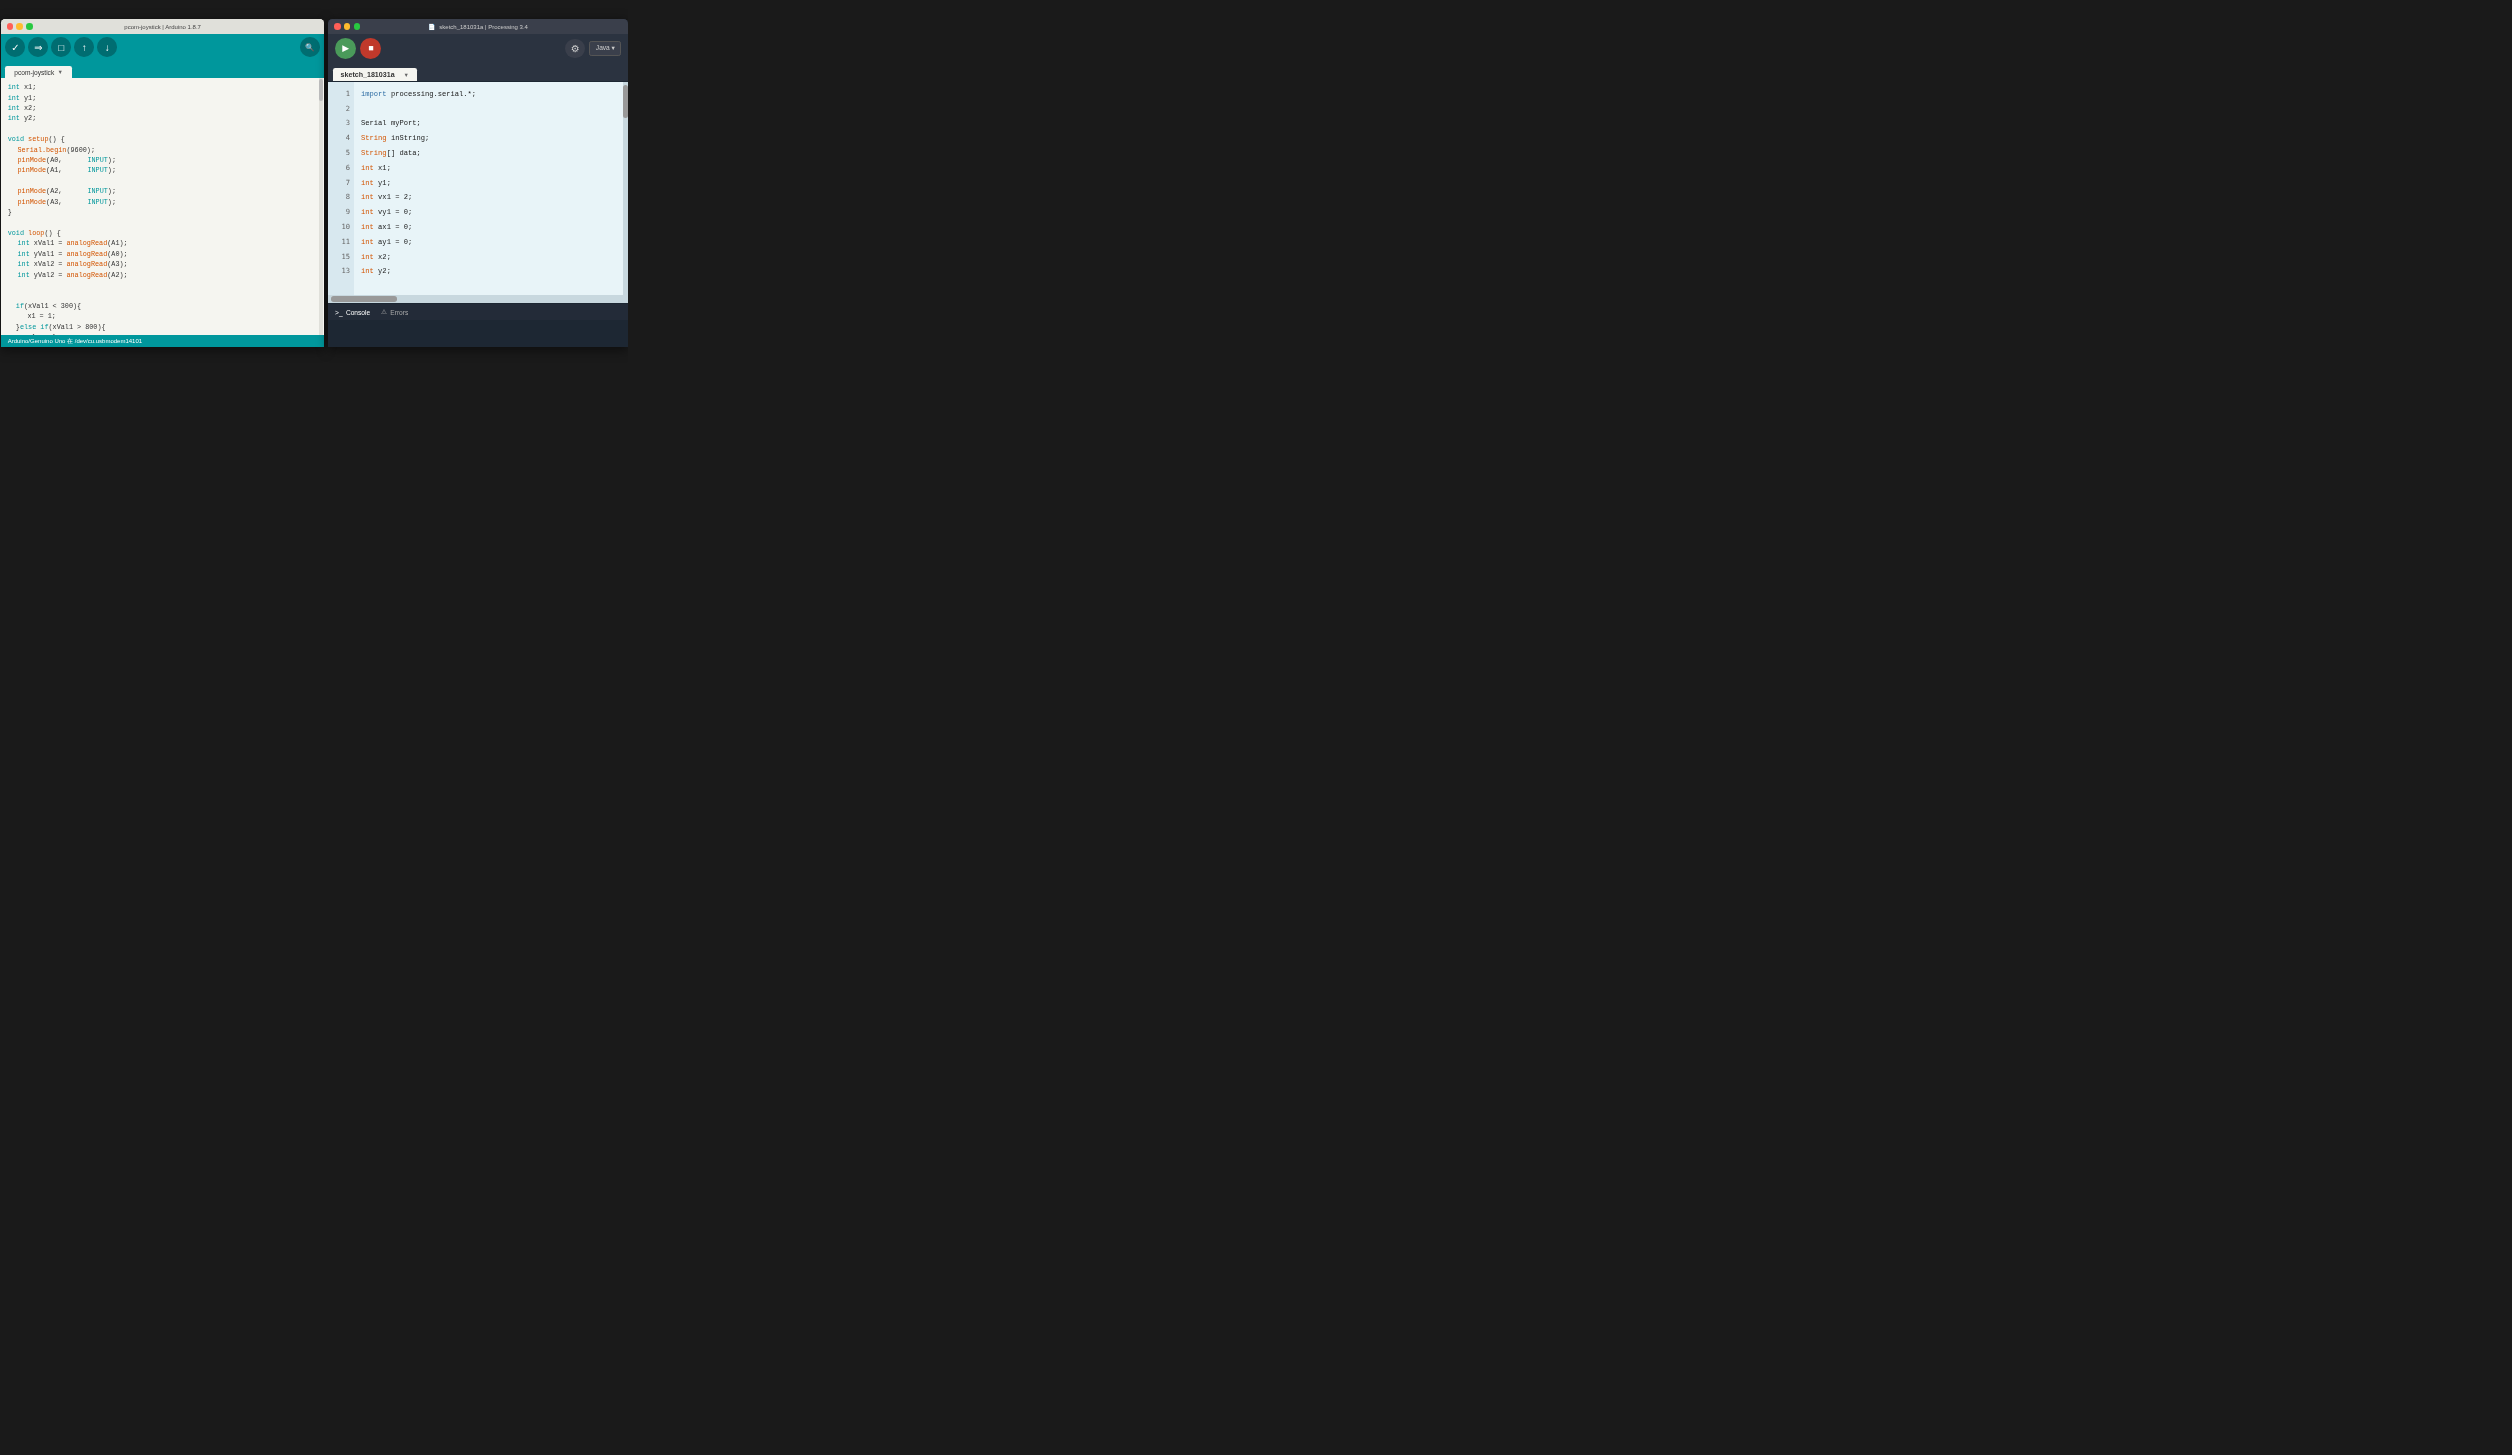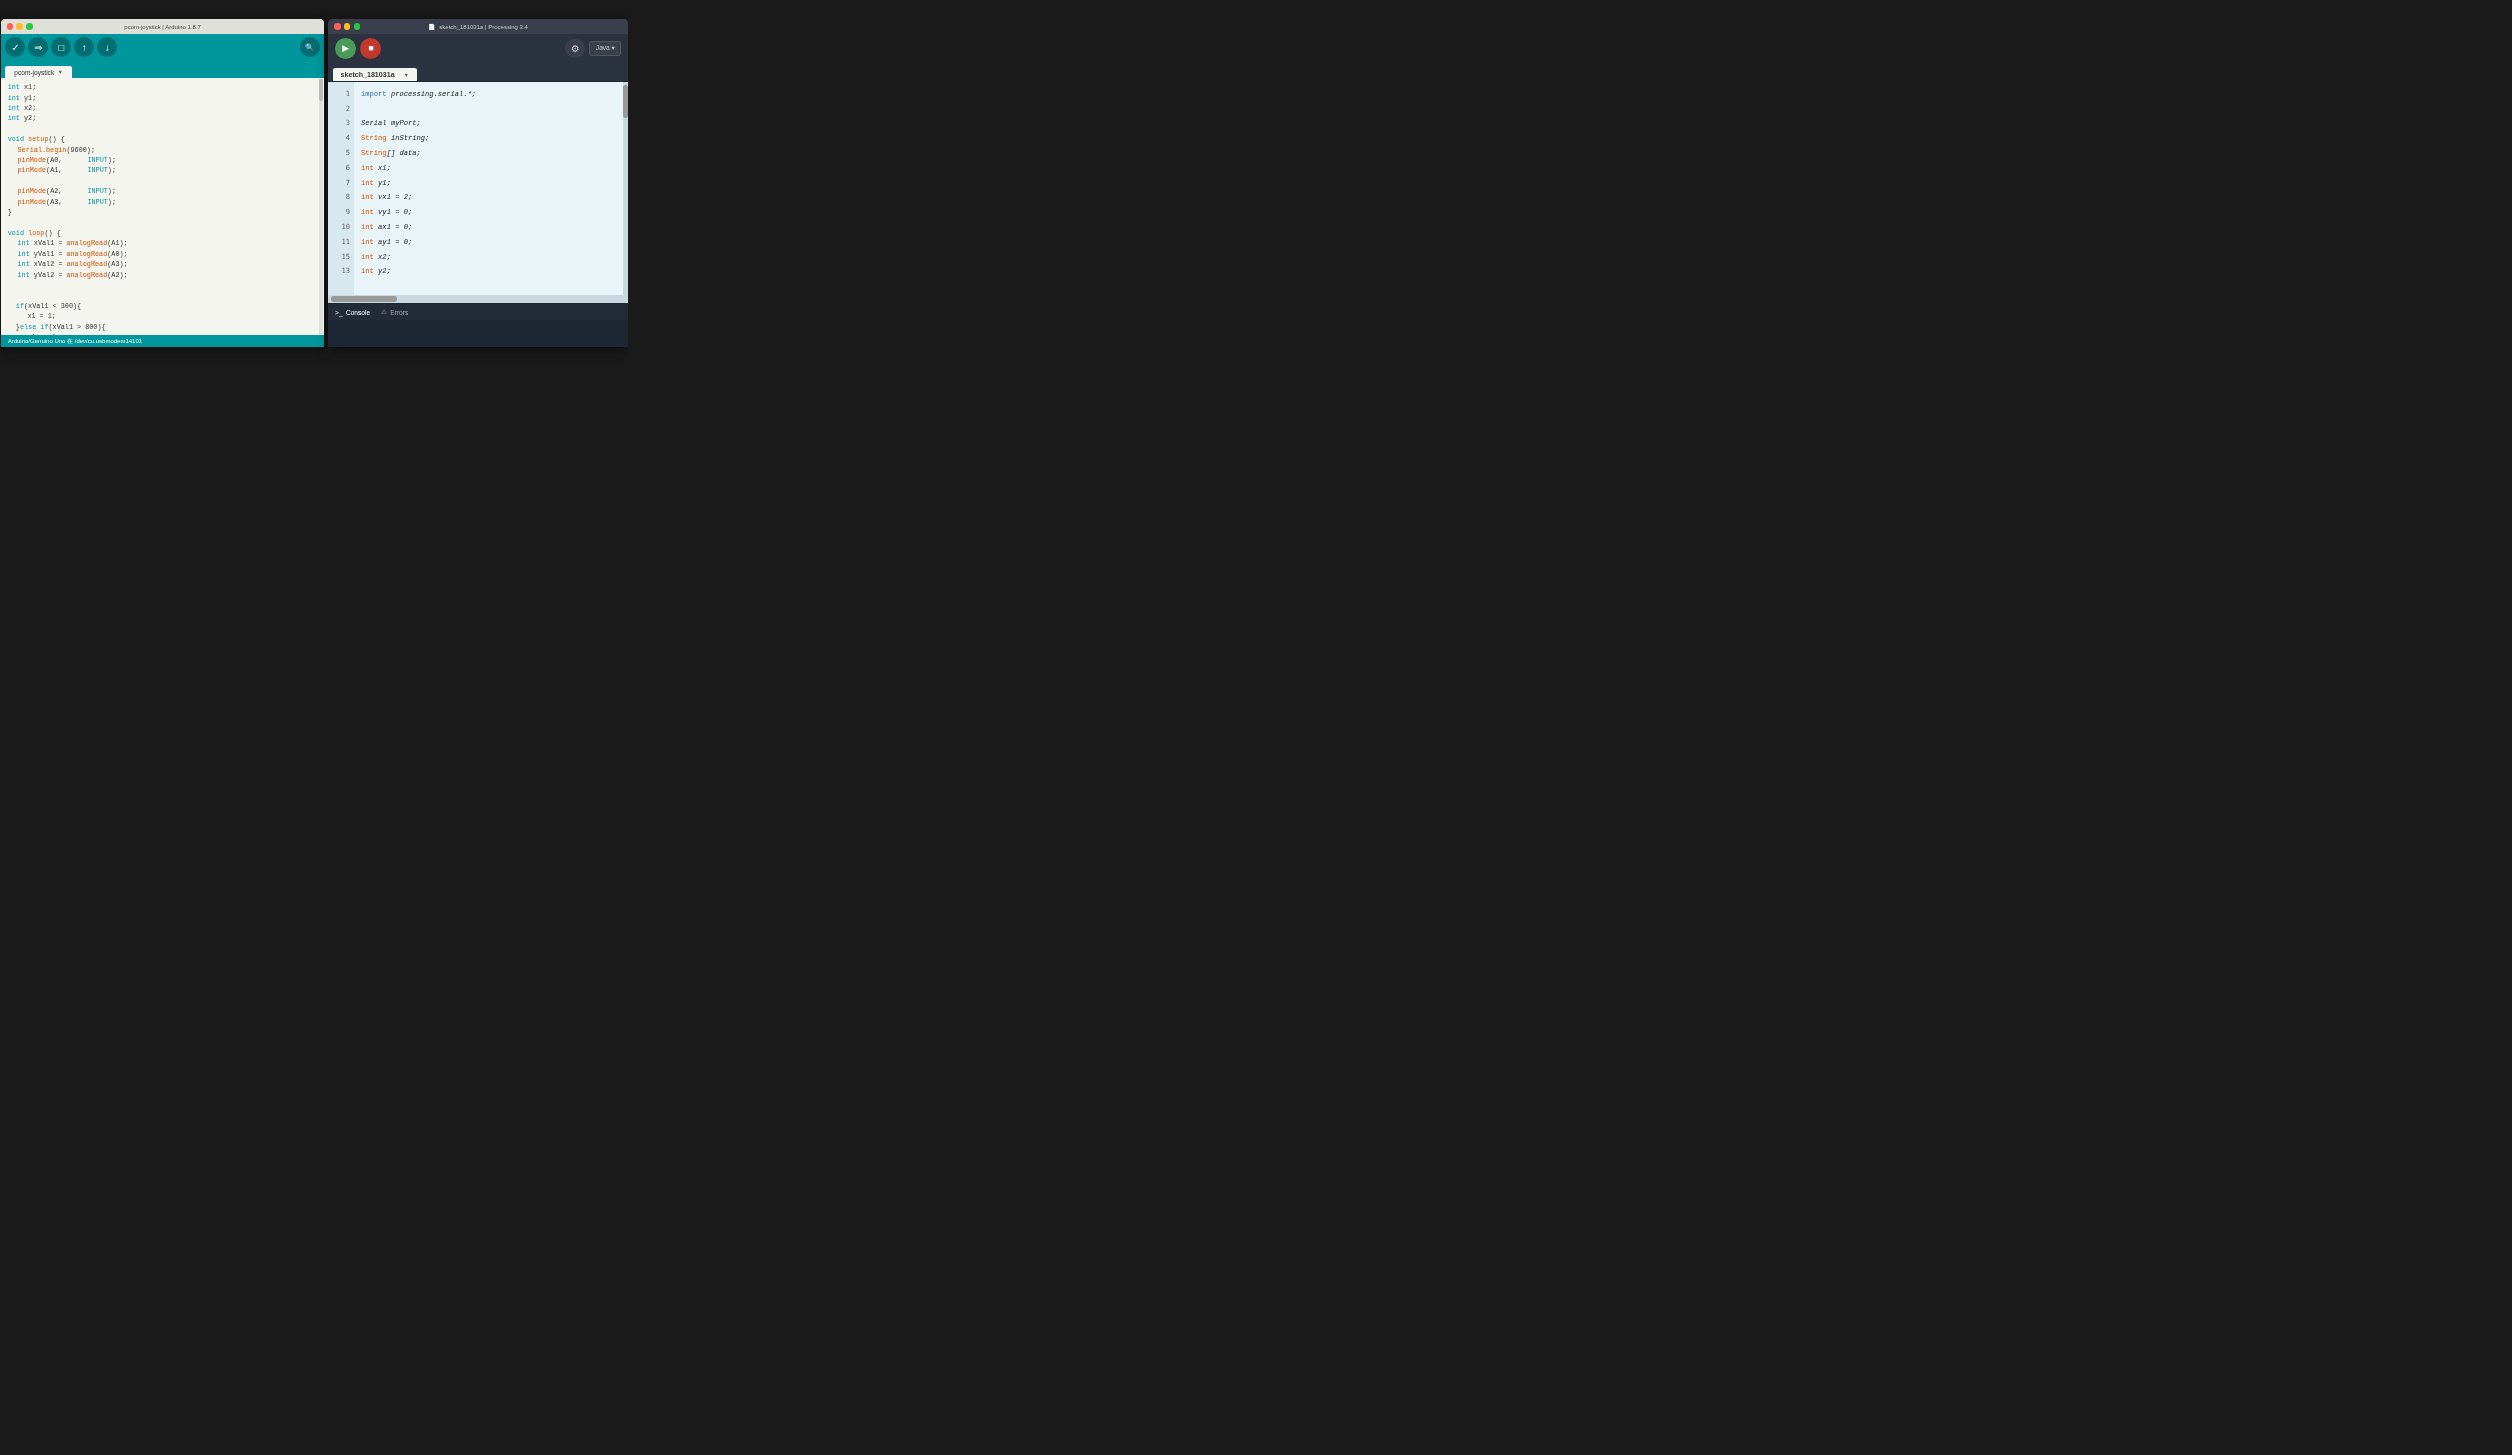--- a/index.html
+++ b/index.html
@@ -303,21 +303,21 @@
       flex: 1;
       padding: 4.4px 6.6px;
       font-size: 7.1px;
       line-height: 14.8px;
       overflow: hidden;
     }
 
     .proc-kw-import { color: #2e6da4; }
     .proc-kw-type { color: #d35400; }
     .proc-kw-string { color: #d35400; margin-top: 36px; }
-    .proc-normal { color: #1a1a1a; font-style: italic; }
+    .proc-normal { color: #1a1a1a; }
 
     .proc-scrollbar {
       position: absolute;
       right: 0;
       top: 0;
       width: 5.5px;
       height: 100%;
       background: #c8d8df;
     }
 

